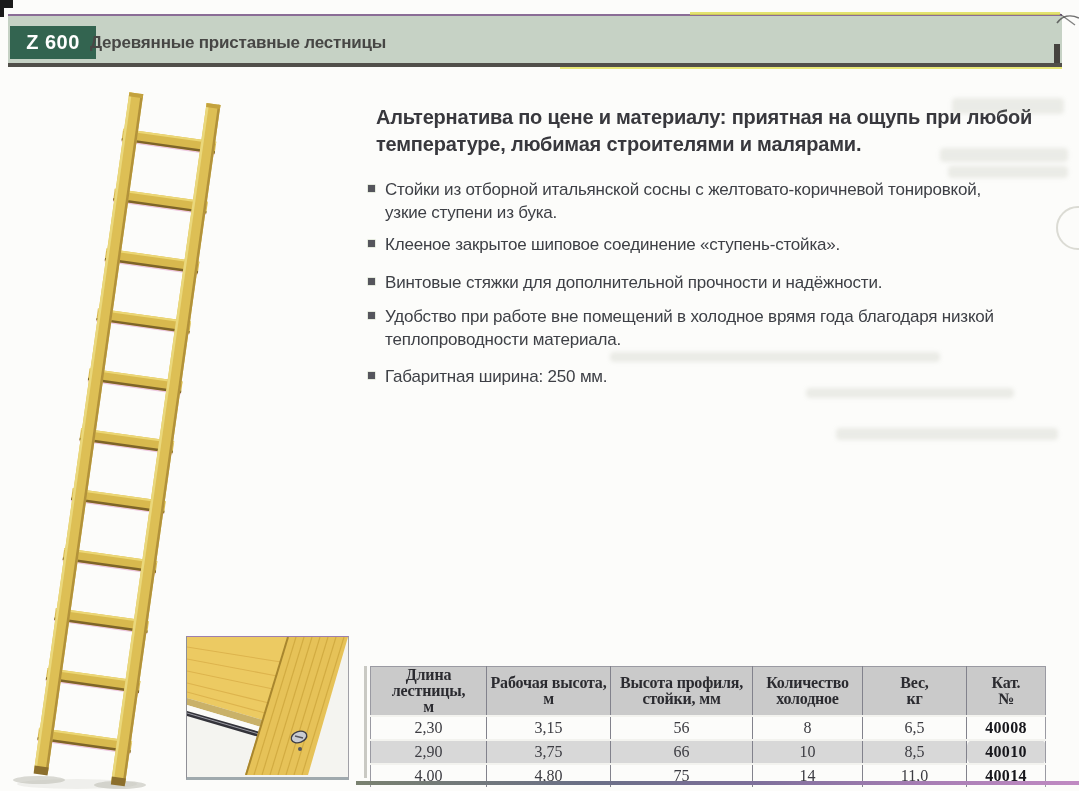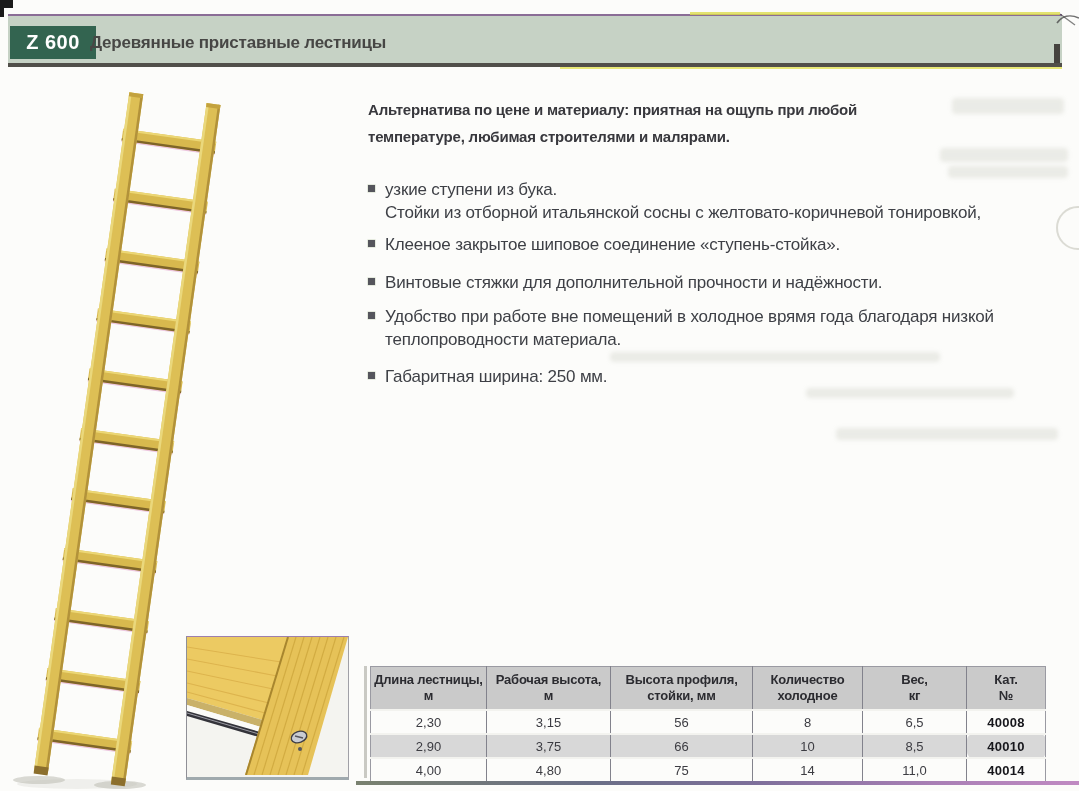--- a/index.html
+++ b/index.html
@@ -33,39 +33,40 @@
     text-align:center;line-height:33px;letter-spacing:.5px;
   }
   .bar-title{
     position:absolute;left:82px;top:10px;line-height:33px;
     font-size:17px;font-weight:bold;color:#474745;letter-spacing:-.2px;white-space:nowrap;
   }
   .yellow-top{position:absolute;left:690px;top:12px;width:370px;height:3px;background:#dcdc4e;opacity:.8;}
   .yellow-bottom{position:absolute;left:560px;top:67px;width:502px;height:2px;background:#e2e24a;opacity:.75;}
   
   .intro{
-    position:absolute;left:368px;top:96px;width:700px;margin:0;
-    font-size:15px;font-weight:bold;line-height:27px;color:#38383d;letter-spacing:-.2px;
+    position:absolute;left:368px;top:96px;width:700px;margin:8px;
+    font-size:20px;font-weight:bold;line-height:27px;color:#38383d;letter-spacing:-.2px;
   }
   .intro span,.feature span.t{display:block;}
   .features{list-style:none;margin:0;padding:0;}
   .feature{
     position:absolute;left:368px;width:700px;padding-left:17px;box-sizing:border-box;
     font-size:17px;line-height:23px;color:#3e4046;letter-spacing:-.2px;
   }
   .feature .sq{
     position:absolute;left:0;top:7px;width:7px;height:7px;background:#55555c;
     box-shadow:0 0 0 .5px rgba(120,150,90,.35);
   }
   
   .spec-table{
     position:absolute;left:370px;top:666px;width:675px;
     border-collapse:collapse;table-layout:fixed;
     border:1px solid #9a9aa2;border-bottom:none;
-    font-size:13px;
+    font-size:16px;
+    font-family:Liberation Serif, serif;
   }
   .spec-table th{
     height:42px;background:#cacaca;color:#2b2b30;font-weight:bold;
     line-height:16px;padding:0 2px;text-align:center;
     border-right:1px solid #82828c;border-bottom:2px solid #f3f3ef;letter-spacing:-.2px;
   }
   .spec-table th span{display:block;}
   .spec-table td{
     height:22px;text-align:center;color:#3c3c42;padding:0 2px;
     border-right:1px solid #82828c;background:#fcfcfa;
@@ -107,22 +108,22 @@
   </svg>
 
   <p class="intro">
     <span>Альтернатива по цене и материалу: приятная на ощупь при любой</span>
     <span>температуре, любимая строителями и малярами.</span>
   </p>
 
   <ul class="features">
     <li class="feature" style="top:178px">
       <span class="sq"></span>
+      <span class="t">Стойки из отборной итальянской сосны с желтовато-коричневой тонировкой,</span>
       <span class="t">узкие ступени из бука.</span>
-      <span class="t">Стойки из отборной итальянской сосны с желтовато-коричневой тонировкой,</span>
     </li>
     <li class="feature" style="top:233px">
       <span class="sq"></span>
       <span class="t">Клееное закрытое шиповое соединение «ступень-стойка».</span>
     </li>
     <li class="feature" style="top:271px">
       <span class="sq"></span>
       <span class="t">Винтовые стяжки для дополнительной прочности и надёжности.</span>
     </li>
     <li class="feature" style="top:305px">

